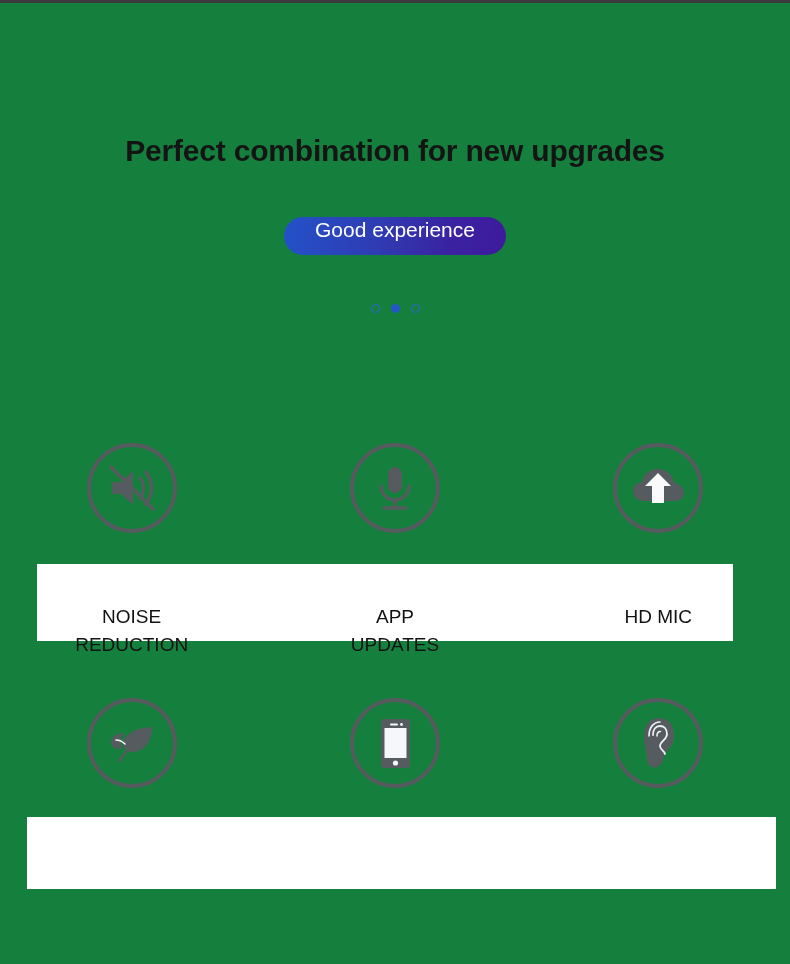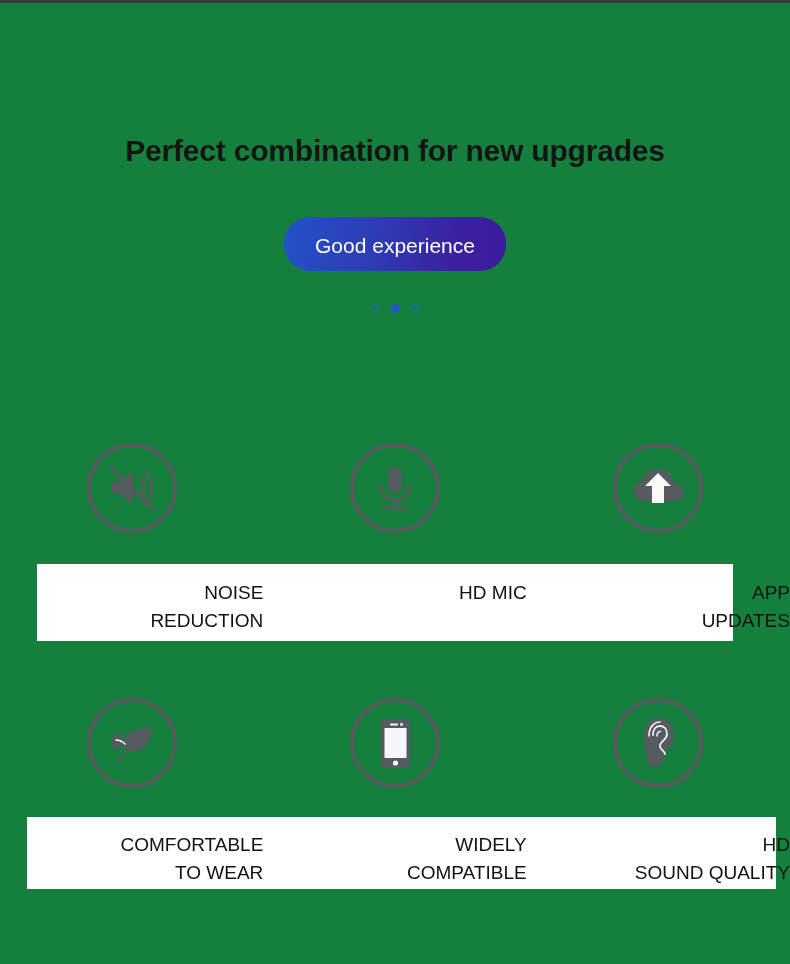--- a/index.html
+++ b/index.html
@@ -40,21 +40,21 @@
   .cta-wrap {
     position: absolute;
     left: 0;
     top: 214px;
     width: 790px;
     display: flex;
     justify-content: center;
   }
   .cta-button {
     display: inline-block;
-    padding: 17px 31px 13px 31px;
+    padding: 1px 31px 13px 31px;
     border: none;
     border-radius: 26px;
     background: linear-gradient(100deg, #2352c8 0%, #2f3cb4 42%, #3a22a0 75%, #3d1a9c 100%);
     color: #ffffff;
     font-family: "Liberation Sans", sans-serif;
     font-size: 21px;
     line-height: 24px;
     cursor: pointer;
     white-space: nowrap;
   }
@@ -135,25 +135,26 @@
     position: absolute;
     left: 0;
     width: 790px;
     display: flex;
   }
   .labels-row.lrow-1 { top: 576px; }
   .labels-row.lrow-2 { top: 828px; }
 
   .label-cell {
     flex: 1 1 33.333%;
-    text-align: right;
+    text-align: center;
     font-size: 19px;
     line-height: 28px;
     color: #121212;
     white-space: pre-line;
+    margin-top: 24px;
   }
 </style>
 </head>
 <body>
 
 <div class="page">
 
   <div class="hero-title">Perfect combination for new upgrades</div>
 
   <div class="cta-wrap">
@@ -199,23 +200,23 @@
       </div>
     </div>
 
   </div>
 
   <div class="label-band band-1"></div>
 
   <div class="labels-row lrow-1">
     <div class="label-cell">NOISE
 REDUCTION</div>
-    <div class="label-cell">HD MIC</div>
     <div class="label-cell">APP
 UPDATES</div>
+    <div class="label-cell">HD MIC</div>
   </div>
 
   <div class="feature-row row-2">
 
     <div class="feature-cell">
       <div class="icon-circle">
         <svg width="60" height="60" viewBox="0 0 60 60" aria-hidden="true">
           <path d="M50 14 C50 30 41 39 30 39 C25 39 21 36 21 30 C21 22 32 15 50 14 Z" fill="#555b5e"></path>
           <path d="M22 20 C14 20 9 24 9 29 C9 34 14 37 20 36 C18 30 19 24 22 20 Z" fill="#555b5e"></path>
           <path d="M17 48 C22 40 31 31 44 21" fill="none" stroke="#555b5e" stroke-width="2.6" stroke-linecap="round"></path>
@@ -244,22 +245,14 @@
           <path d="M20 22 C20 13 25 8 31 8" fill="none" stroke="#eef1f6" stroke-width="1.6" stroke-linecap="round"></path>
           <path d="M28 22 C28 19 29.5 17.5 31.5 17.5" fill="none" stroke="#eef1f6" stroke-width="1.6" stroke-linecap="round"></path>
         </svg>
       </div>
     </div>
 
   </div>
 
   <div class="label-band band-2"></div>
 
-  <div class="labels-row lrow-2">
-    <div class="label-cell">COMFORTABLE
-TO WEAR</div>
-    <div class="label-cell">WIDELY
-COMPATIBLE</div>
-    <div class="label-cell">HD
-SOUND QUALITY</div>
-  </div>
 
 </div>
 
 </body></html>

